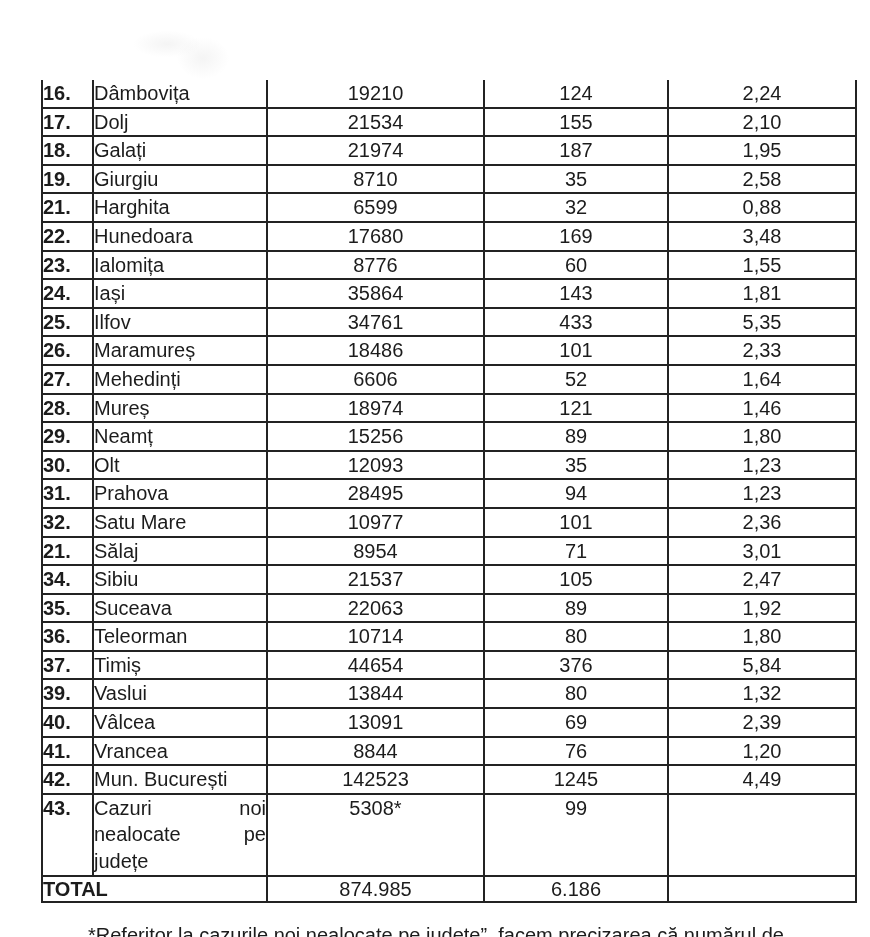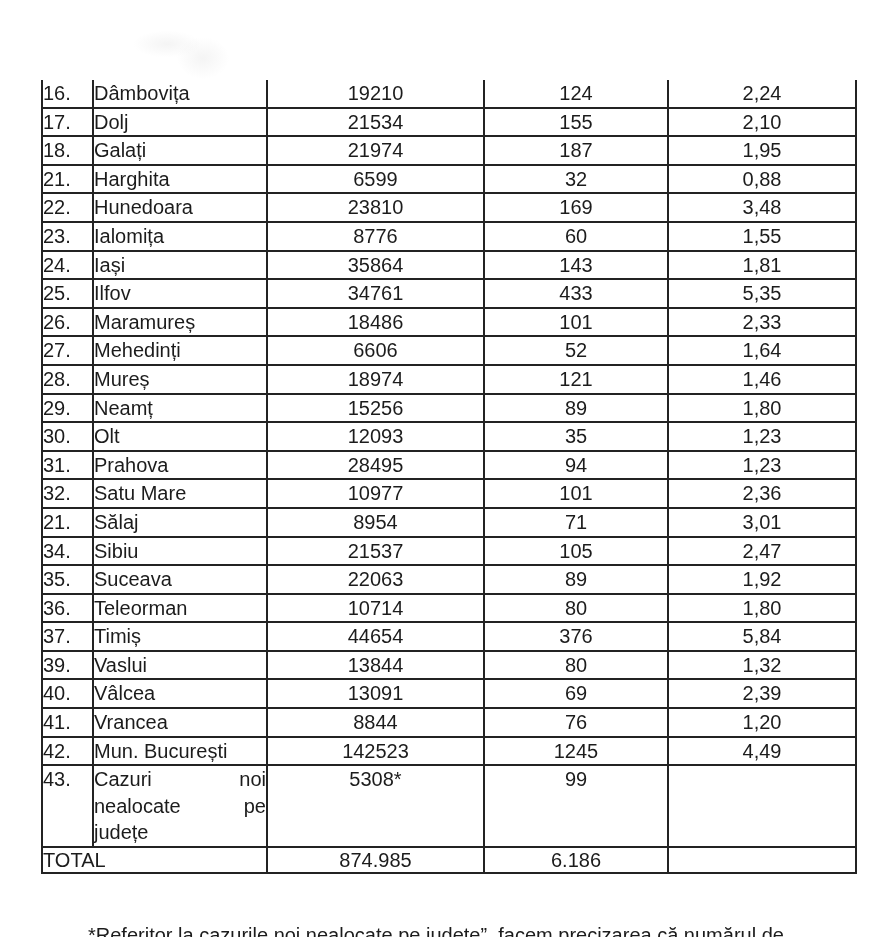--- a/index.html
+++ b/index.html
@@ -34,21 +34,21 @@
     padding: 0;
     font-size: 20px;
     line-height: 26.6px;
     vertical-align: top;
     overflow: hidden;
     height: 24.7px;
   }
   
   .county-table tbody.rows tr:first-child td { border-top: none; }
 
-  .c-no     { padding-left: 9px; }
+  .c-no     { padding-left: 9px; font-weight: bold; }
   .c-county { padding-left: 11px; padding-right: 7px; text-align: justify; margin-left: 16px; }
   .c-num    { text-align: center; }
 
   .total-row td { height: 21px; line-height: 24px; }
   .c-total-label { padding-left: 20px; }
 
   .footnote {
     position: absolute;
     left: 88px; top: 922px;
     font-size: 20px;
@@ -89,30 +89,37 @@
           <td class="c-num">2,10</td>
         </tr>
         <tr>
           <td class="c-no">18.</td>
           <td class="c-county">Galați</td>
           <td class="c-num">21974</td>
           <td class="c-num">187</td>
           <td class="c-num">1,95</td>
         </tr>
         <tr>
+          <td class="c-no">19.</td>
+          <td class="c-county">Giurgiu</td>
+          <td class="c-num">8710</td>
+          <td class="c-num">35</td>
+          <td class="c-num">2,58</td>
+        </tr>
+        <tr>
           <td class="c-no">21.</td>
           <td class="c-county">Harghita</td>
           <td class="c-num">6599</td>
           <td class="c-num">32</td>
           <td class="c-num">0,88</td>
         </tr>
         <tr>
           <td class="c-no">22.</td>
           <td class="c-county">Hunedoara</td>
-          <td class="c-num">23810</td>
+          <td class="c-num">17680</td>
           <td class="c-num">169</td>
           <td class="c-num">3,48</td>
         </tr>
         <tr>
           <td class="c-no">23.</td>
           <td class="c-county">Ialomița</td>
           <td class="c-num">8776</td>
           <td class="c-num">60</td>
           <td class="c-num">1,55</td>
         </tr>

